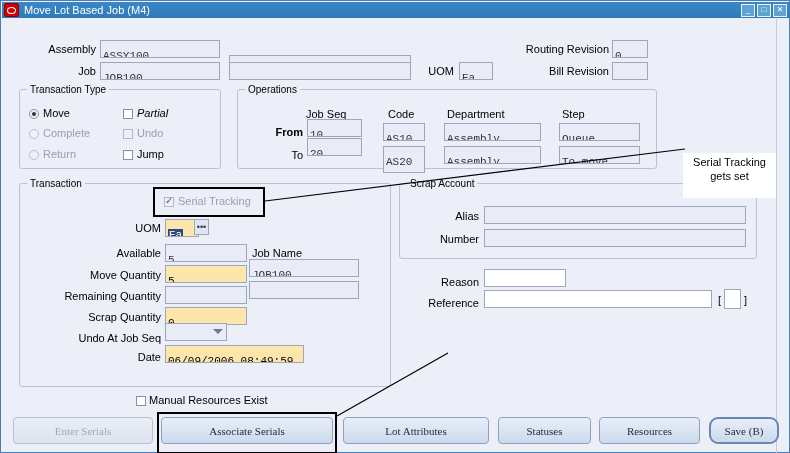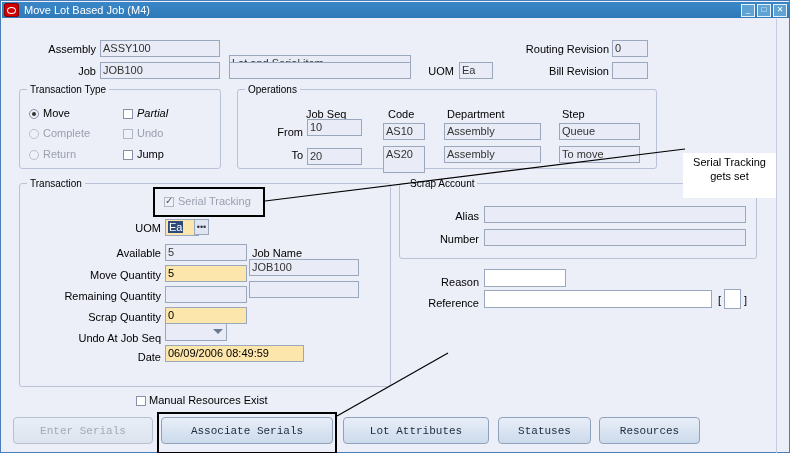--- a/index.html
+++ b/index.html
@@ -24,22 +24,22 @@
   .tb-btns{margin-left:auto;display:flex;gap:2px;margin-right:3px;}
   .tb-btn{width:12px;height:11px;background:#5fa3d4;border:1px solid #e8f0f8;
           display:flex;align-items:center;justify-content:center;
           color:#fff;font-size:8px;line-height:1;}
   .tb-btn i{font-style:normal;}
   
   .lbl{position:absolute;font-size:11px;color:#000;white-space:nowrap;}
   .lbl.r{text-align:right;}
   .fld{position:absolute;box-sizing:border-box;
        border:1px solid #9aa8bd;background:#e9ecf6;
-       font-family:Liberation Sans, sans-serif;font-size:11px;color:#333;
-       padding:0 2px;line-height:15px;white-space:nowrap;overflow:hidden;}
+       font-family:Liberation Mono, monospace;font-size:11px;color:#333;
+       padding:8px 2px;line-height:15px;white-space:nowrap;overflow:hidden;}
   .fld.white{background:#ffffff;border:1px solid #9aa8bd;}
   .fld.yellow{background:#fce6ab;border:1px solid #9aa8bd;color:#000;}
   .sel{background:#2e4a7a;color:#fff;padding:0 1px;}
   .frame{position:absolute;box-sizing:border-box;border:1px solid #b9c2d6;
          border-radius:3px;background:transparent;}
   .frame-title{position:absolute;background:#eceef8;padding:0 3px;font-size:10px;
                color:#000;white-space:nowrap;}
   .radio{position:absolute;width:10px;height:10px;border:1px solid #8892a6;
          border-radius:50%;background:#eceef8;box-sizing:border-box;}
   .radio.on::after{content:"";position:absolute;left:2px;top:2px;width:4px;height:4px;
@@ -55,21 +55,21 @@
           display:flex;align-items:center;justify-content:center;
           font-size:9px;color:#334;letter-spacing:0px;line-height:1;}
   .combo{position:absolute;box-sizing:border-box;border:1px solid #9aa8bd;background:#e9ecf6;}
   .combo .arrow{position:absolute;right:3px;top:5px;width:0;height:0;
                 border-left:5px solid transparent;border-right:5px solid transparent;
                 border-top:5px solid #6b7a93;}
   
   .btn{position:absolute;box-sizing:border-box;
        border:1px solid #8fa2bd;border-radius:4px;
        background:linear-gradient(#e8eef8,#ccdaeb);
-       font-family:Liberation Mono, monospace;font-size:11px;color:#1d2a3d;
+       font-family:Liberation Serif, serif;font-size:11px;color:#1d2a3d;
        display:flex;align-items:center;justify-content:center;}
   .btn.dis{color:#a3a9b6;background:linear-gradient(#e9eef6,#dde4ef);border-color:#b7c0ce;}
   .btn.def{border:2px solid #6a87ad;border-radius:9px;}
   .hl-box{position:absolute;box-sizing:border-box;border:2px solid #000;background:transparent;}
   
   .callout{position:absolute;box-sizing:border-box;background:#fff;
            font-size:11px;color:#000;line-height:14px;padding:2px 4px;}
   .callout.c{text-align:center;}
   svg.lines{position:absolute;left:0;top:0;width:790px;height:453px;pointer-events:none;}
   .vsep{position:absolute;background:#c4cbdc;}
@@ -133,28 +133,28 @@
   <div class="lbl" style="left:136px;top:147px;">Jump</div>
 
   <div class="frame" style="left:236px;top:88px;width:420px;height:80px;"></div>
   <div class="frame-title" style="left:244px;top:83px;">Operations</div>
 
   <div class="lbl" style="left:305px;top:107px;">Job Seq</div>
   <div class="lbl" style="left:387px;top:107px;">Code</div>
   <div class="lbl" style="left:446px;top:107px;">Department</div>
   <div class="lbl" style="left:561px;top:107px;">Step</div>
 
-  <div class="lbl r" style="left:240px;top:125px;width:62px;">From</div>
+  <div class="lbl r" style="left:240px;top:125px;width:62px;font-weight:bold;">From</div>
   <div class="fld" style="left:306px;top:118px;width:55px;height:17px;">10</div>
   <div class="fld" style="left:382px;top:122px;width:42px;height:17px;">AS10</div>
   <div class="fld" style="left:443px;top:122px;width:97px;height:17px;">Assembly</div>
   <div class="fld" style="left:558px;top:122px;width:81px;height:17px;">Queue</div>
 
   <div class="lbl r" style="left:240px;top:148px;width:62px;">To</div>
-  <div class="fld" style="left:306px;top:147px;width:55px;height:17px;">20</div>
+  <div class="fld" style="left:306px;top:137px;width:55px;height:17px;">20</div>
   <div class="fld" style="left:382px;top:145px;width:42px;height:27px;">AS20</div>
   <div class="fld" style="left:443px;top:145px;width:97px;height:17px;">Assembly</div>
   <div class="fld" style="left:558px;top:145px;width:81px;height:17px;">To move</div>
 
   <div class="frame" style="left:18px;top:182px;width:372px;height:204px;"></div>
   <div class="frame-title" style="left:26px;top:177px;">Transaction</div>
 
   <div class="cbx dis on" style="left:163px;top:196px;"></div>
   <div class="lbl txt-dis" style="left:177px;top:194px;">Serial Tracking</div>
   <div class="hl-box" style="left:152px;top:186px;width:112px;height:30px;"></div>
@@ -205,20 +205,21 @@
 
   <div class="cbx" style="left:135px;top:395px;"></div>
   <div class="lbl" style="left:148px;top:393px;">Manual Resources Exist</div>
 
   <div class="btn dis" style="left:12px;top:416px;width:140px;height:27px;">Enter Serials</div>
   <div class="btn" style="left:160px;top:416px;width:172px;height:27px;">Associate Serials</div>
   <div class="hl-box" style="left:156px;top:411px;width:180px;height:42px;"></div>
   <div class="btn" style="left:342px;top:416px;width:146px;height:27px;">Lot Attributes</div>
   <div class="btn" style="left:598px;top:416px;width:101px;height:27px;">Resources</div>
   <div class="btn" style="left:497px;top:416px;width:93px;height:27px;">Statuses</div>
+  <div class="btn def" style="left:708px;top:416px;width:70px;height:27px;">Save (B)</div>
 
   <svg class="lines">
     <line x1="264" y1="200" x2="684" y2="148" stroke="#000" stroke-width="1.2"></line>
     <line x1="336" y1="415" x2="447" y2="352" stroke="#000" stroke-width="1.2"></line>
   </svg>
 
   <div class="callout c" style="left:682px;top:152px;width:93px;height:45px;">Serial Tracking gets set</div>
 
 </div>
 

